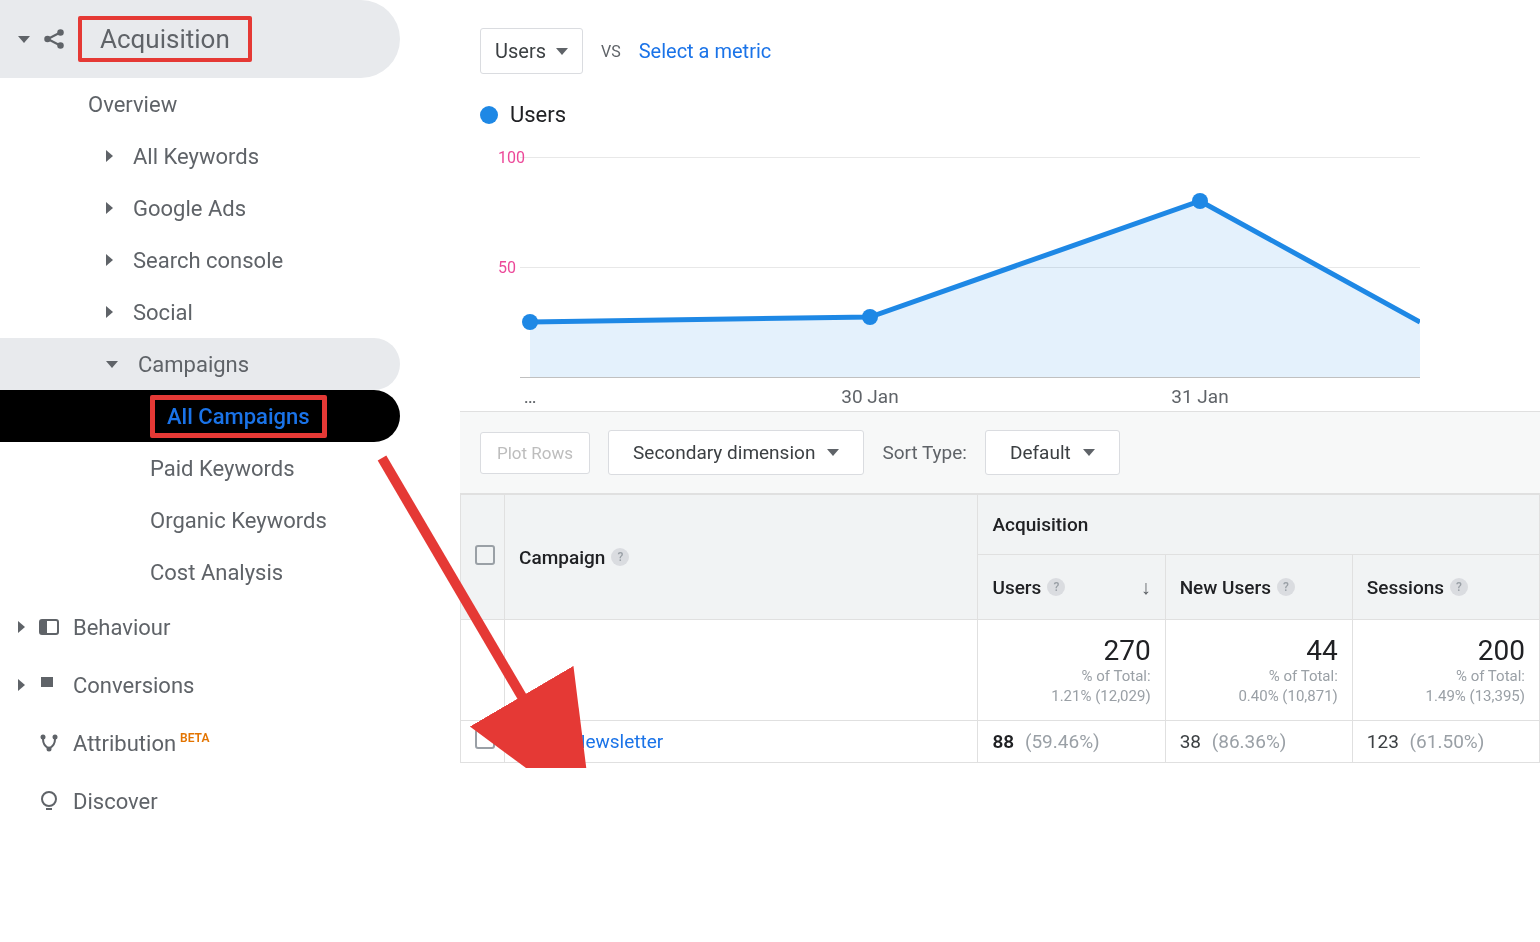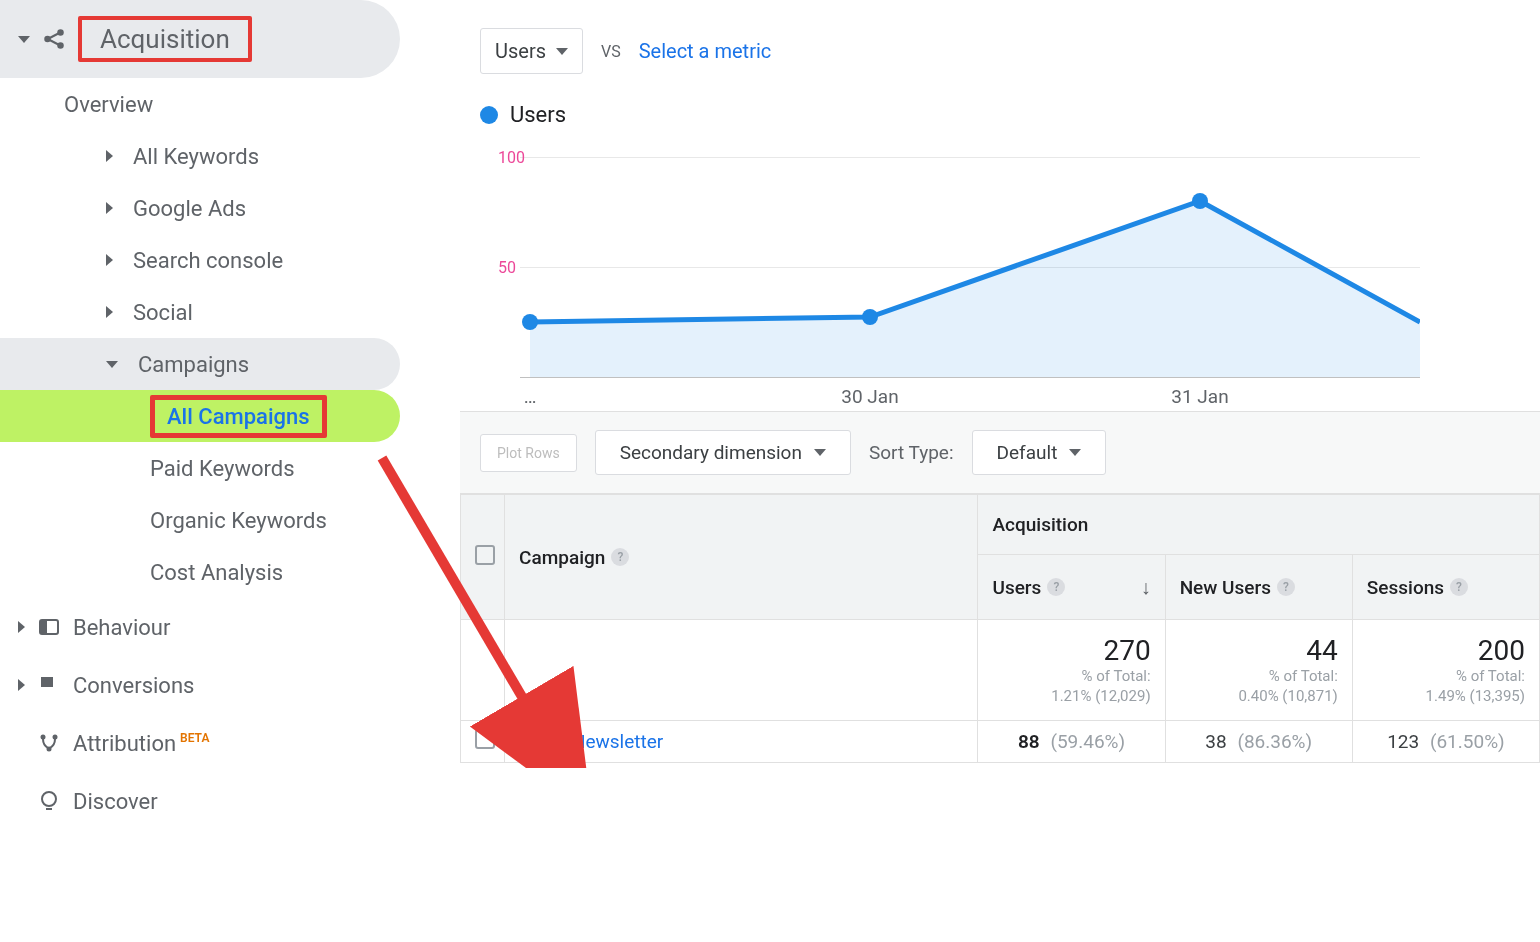--- a/index.html
+++ b/index.html
@@ -50,31 +50,31 @@
   .acq-row {
     background: #e8eaed;
     border-radius: 0 40px 40px 0;
     width: 400px;
   }
   .acq-label-box {
     border: 4px solid #e53935;
     padding: 4px 18px;
     border-radius: 2px;
   }
-  .sub-row { padding-left: 64px; }
+  .sub-row { padding-left: 88px; }
   .sub-row-caret { padding-left: 106px; }
   .sub-row-caret .caret { margin-right: 10px; }
   .campaigns-row {
     background: #e8eaed;
     border-radius: 0 40px 40px 0;
     width: 400px;
   }
   .sub-sub-row { padding-left: 150px; }
   .all-camp-row {
-    background: #bef264;
+    background: #000000;
     border-radius: 0 40px 40px 0;
     width: 400px;
   }
   .all-camp-box {
     border: 5px solid #e53935;
     padding: 4px 12px;
     border-radius: 2px;
     color: #1a73e8;
     font-weight: 500;
   }
@@ -141,21 +141,21 @@
   .dim-other { color:#5f6368; cursor:pointer; display:flex; align-items:center; gap:6px; }
 
   .tools-row {
     display:flex; align-items:center; gap:18px;
     padding:18px 0 18px 20px;
     background:#f7f8f8; border-top:1px solid #e0e0e0; border-bottom:1px solid #e0e0e0;
     margin-top:14px;
   }
   .btn-disabled {
     border:1px solid #dadce0; border-radius:3px;
-    padding:10px 16px; color:#bdbdbd; background:#fff; font-size:14px;
+    padding:10px 16px; color:#bdbdbd; background:#fff; font-size:17px;
   }
   .dd-box {
     border:1px solid #dadce0; border-radius:3px;
     padding:10px 24px; background:#fff; font-size:19px; color:#3c4043;
     display:flex; align-items:center; gap:12px; cursor:pointer;
   }
   .sort-label { color:#5f6368; font-size:19px; }
 
   
   table.data { border-collapse:collapse; width:100%; table-layout:fixed; }
@@ -172,21 +172,21 @@
   .th-num .th-sub-inner { justify-content:flex-start; }
   .q-icon {
     width:18px; height:18px; border-radius:50%;
     background:#dadce0; color:#9aa0a6; font-size:12px;
     display:inline-flex; align-items:center; justify-content:center;
   }
   .sort-arrow { color:#5f6368; font-size:20px; margin-left:auto; }
   .totals-cell { text-align:right; background:#fff; padding:14px 14px !important; height:90px; }
   .tot-big { font-size:28px; color:#202124; }
   .tot-small { font-size:15px; color:#9aa0a6; line-height:1.3; }
-  td.num-cell { text-align:center; font-size:22px; }
+  td.num-cell { text-align:left; font-size:22px; }
   .bold { font-weight:600; color:#202124; }
   .pct { color:#9aa0a6; font-size:19px; margin-left:6px; }
   .link { color:#1a73e8; cursor:pointer; }
   .cb {
     width:20px; height:20px; border:2px solid #9aa0a6; border-radius:3px; display:inline-block;
   }
 
   
   .annot-arrow {
     position:absolute;

